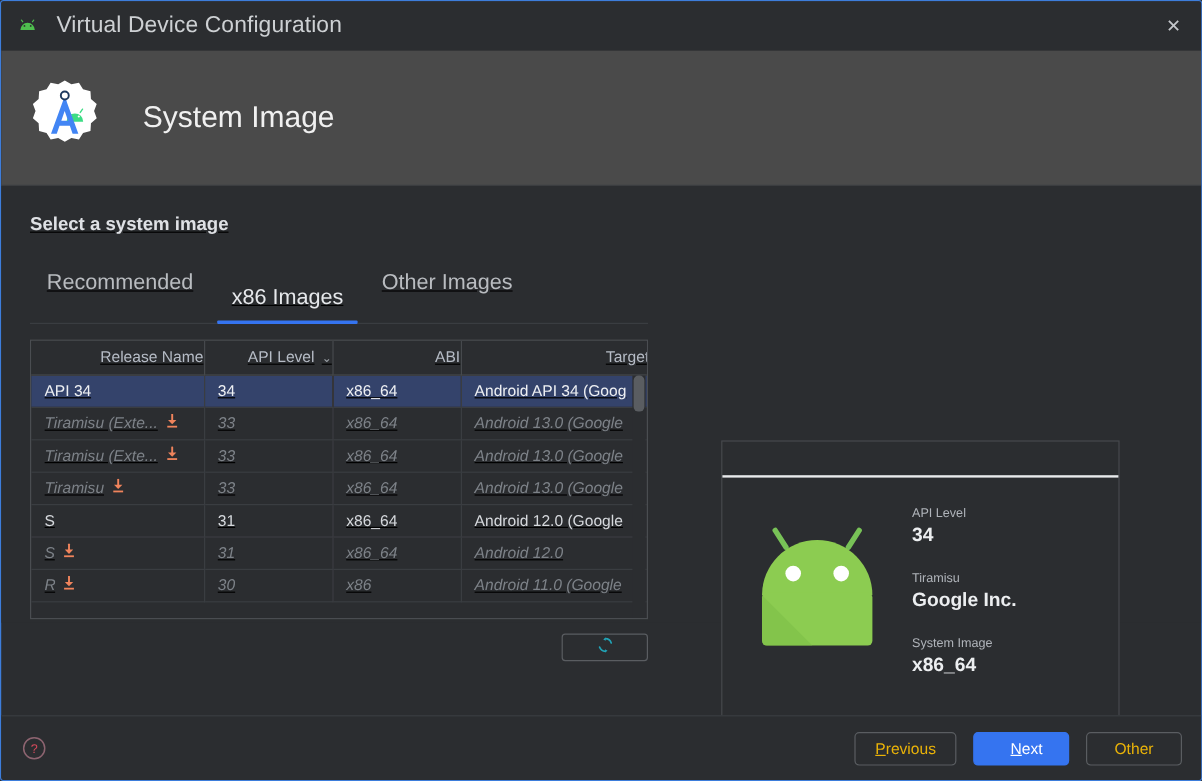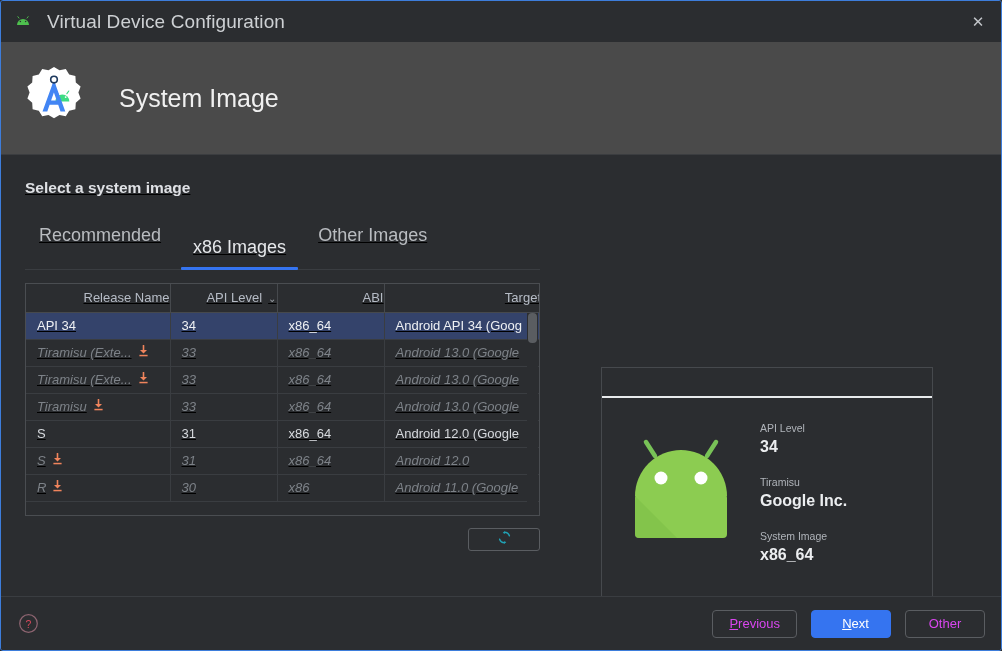--- a/index.html
+++ b/index.html
@@ -253,21 +253,21 @@
     gap: 14px;
     align-items: center;
   }
   .btn {
     height: 28px;
     min-width: 80px;
     padding: 0 16px;
     border-radius: 4px;
     border: 1px solid #5a5d61;
     background: #2b2d30;
-    color: #d946ef;
+    color: #eab308;
     font-size: 13px;
     font-family: "Liberation Sans", sans-serif;
     cursor: pointer;
     display: flex; align-items: center; justify-content: center;
   }
   .btn.primary {
     background: #3574f0;
     border-color: #3574f0;
     color: #ffffff;
     padding-left: 25px;

